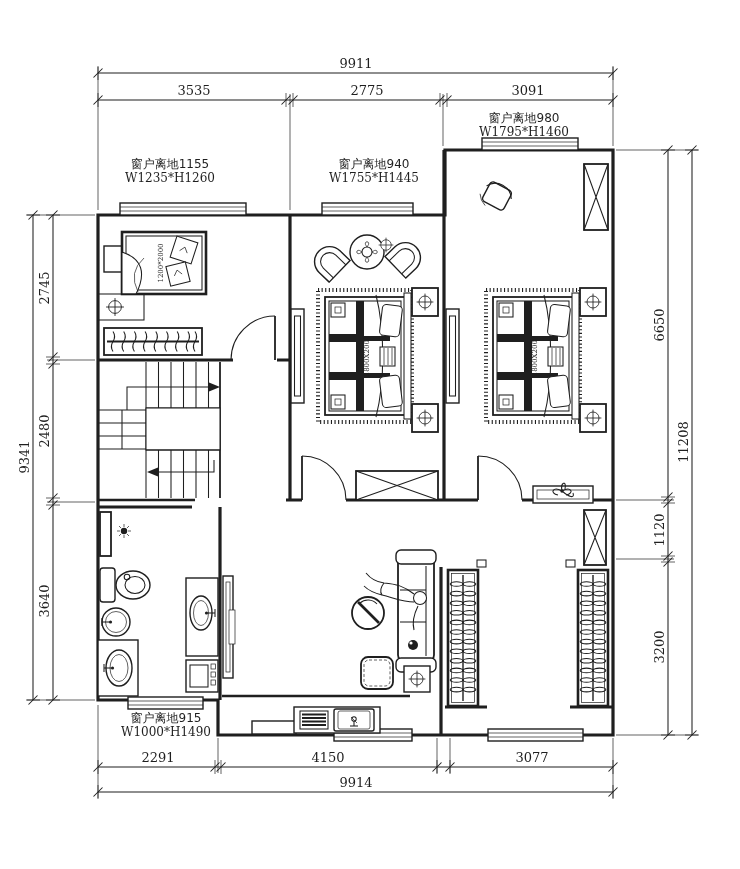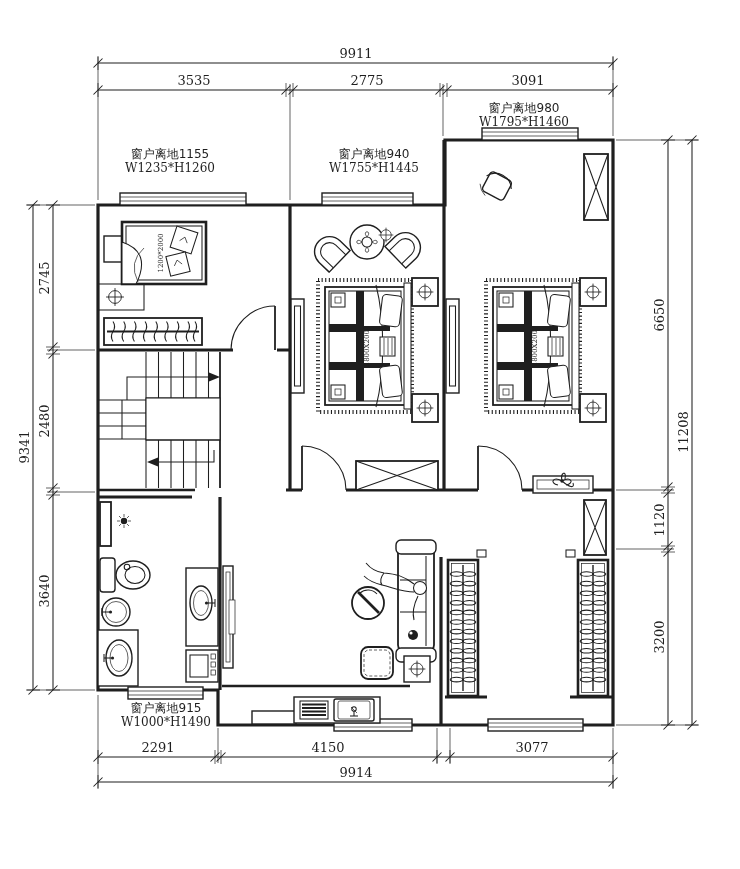--- a/index.html
+++ b/index.html
@@ -1,17 +1,17 @@
 <!DOCTYPE html>
 <html><head>
 <meta charset="utf-8">
 <style>
   html,body{margin:0;padding:0;background:#ffffff;}
   body{width:740px;height:869px;overflow:hidden;}
-  .canvas{position:relative;width:740px;height:786px;background:#fff;}
+  .canvas{position:relative;width:740px;height:786px;background:#fff;margin-top:10px;}
   svg{display:block;}
   svg text{fill:#1f1f1f;stroke:none;font-family:"DejaVu Serif","Liberation Serif",serif;}
   svg text.cjk{font-family:"DejaVu Sans","Liberation Sans",sans-serif;}
   .ln{stroke:#1f1f1f;fill:none;}
   .fw{fill:#ffffff;stroke:#1f1f1f;}
   .fk{fill:#1f1f1f;stroke:none;}
   .w4{stroke-width:3.2;}
   .w3{stroke-width:2.6;}
   .w2{stroke-width:1.8;}
   .w15{stroke-width:1.4;}

